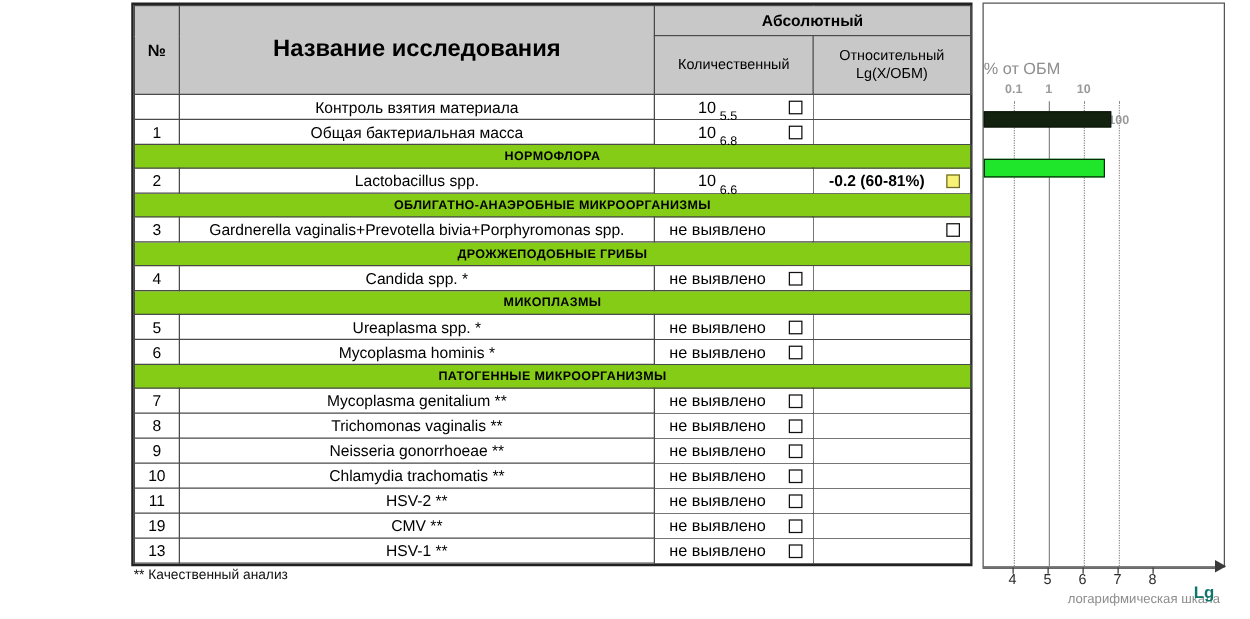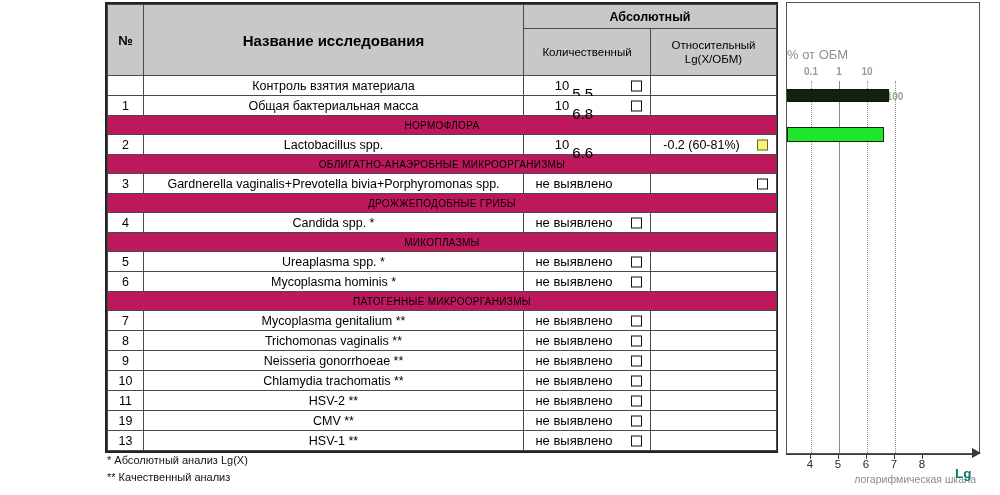--- a/index.html
+++ b/index.html
@@ -39,46 +39,47 @@
 
   thead th{
     background:#c8c8c8;
     font-weight:bold;
     font-size:12.5px;
     text-align:center;
     color:#000;
   }
   th.h-result{height:24px;font-size:12.5px;}
   th.h-num{height:71px;font-size:13px;}
-  th.h-name{height:71px;font-size:15px;}
+  th.h-name{height:71px;font-size:19px;}
   th.h-sub{height:47px;font-weight:normal;font-size:11.5px;line-height:1.25;padding:2px 3px;}
 
   tbody td{height:20px;background:#fff;font-size:12.5px;}
   td.c-num{text-align:center;font-size:12.5px;}
   td.c-name{text-align:center;padding-left:9px;font-size:12.5px;white-space:nowrap;}
   td.c-quant{position:relative;}
-  td.c-rel{position:relative;text-align:center;font-size:12.5px;}
+  td.c-rel{position:relative;text-align:center;font-size:12.5px;font-weight:bold;}
 
   tr.section td{
-    background:#be185d;
+    background:#84cc16;
     text-align:center;
     font-size:10px;
     letter-spacing:.3px;
     height:19px;
     color:#000;
+    font-weight:bold;
   }
 
   
   .qv{
     position:absolute;left:0;top:0;right:26px;bottom:0;
     display:flex;align-items:center;justify-content:center;
     font-size:12.5px;
   }
   .qv .base{font-size:13px;}
-  .qv .exp{font-size:15px;vertical-align:super;margin-left:3px;position:relative;top:-4px;margin-top:23px;}
+  .qv .exp{font-size:10px;vertical-align:super;margin-left:3px;position:relative;top:-4px;margin-top:23px;}
   .qv.nd{font-size:13px;}
 
   .cb{
     position:absolute;top:50%;transform:translateY(-50%);
     width:11px;height:11px;
     border:1.6px solid #111;
     background:#fff;
     box-sizing:border-box;
   }
   .cb.in-quant{right:8px;}
@@ -346,21 +347,20 @@
               <div class="qv nd">не выявлено</div>
               <div class="cb in-quant"></div>
             </td>
             <td class="c-rel"></td>
           </tr>
         </tbody>
     </table>
   </div>
 
   <div class="footnotes">
-    <div>*  Абсолютный анализ Lg(X)</div>
     <div>** Качественный анализ</div>
   </div>
 
   <div class="chart-panel">
     <div class="chart-title">% от ОБМ</div>
     <div class="plot" id="plot">
         <div class="toptick-label" style="left: 24px;">0.1</div>
         <div class="toptick-label" style="left: 52px;">1</div>
         <div class="toptick-label" style="left: 80px;">10</div>
         <div class="toptick-label" style="left: 108px; margin-top: 25px;">100</div>

